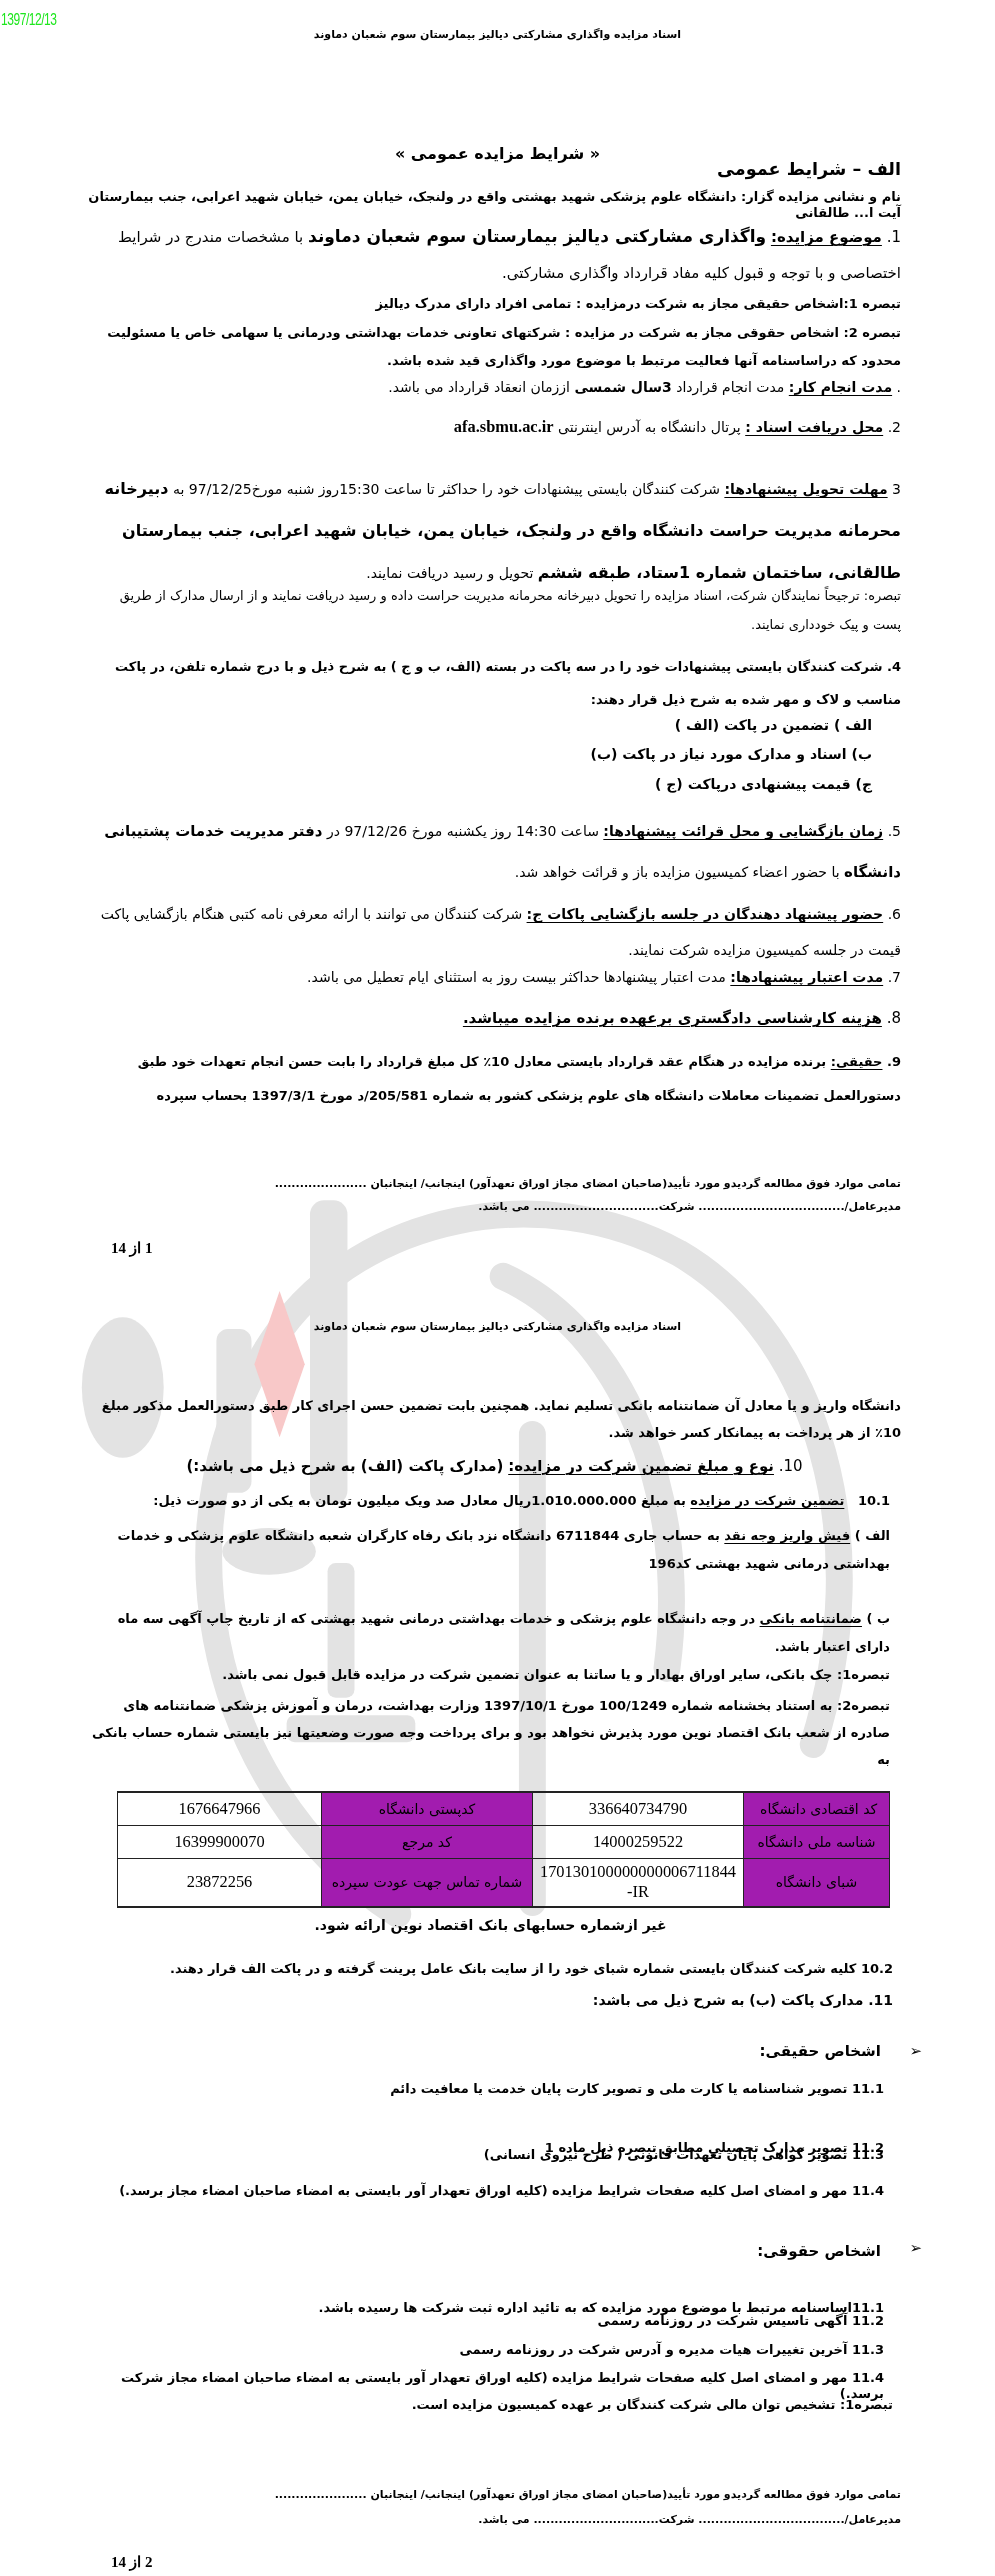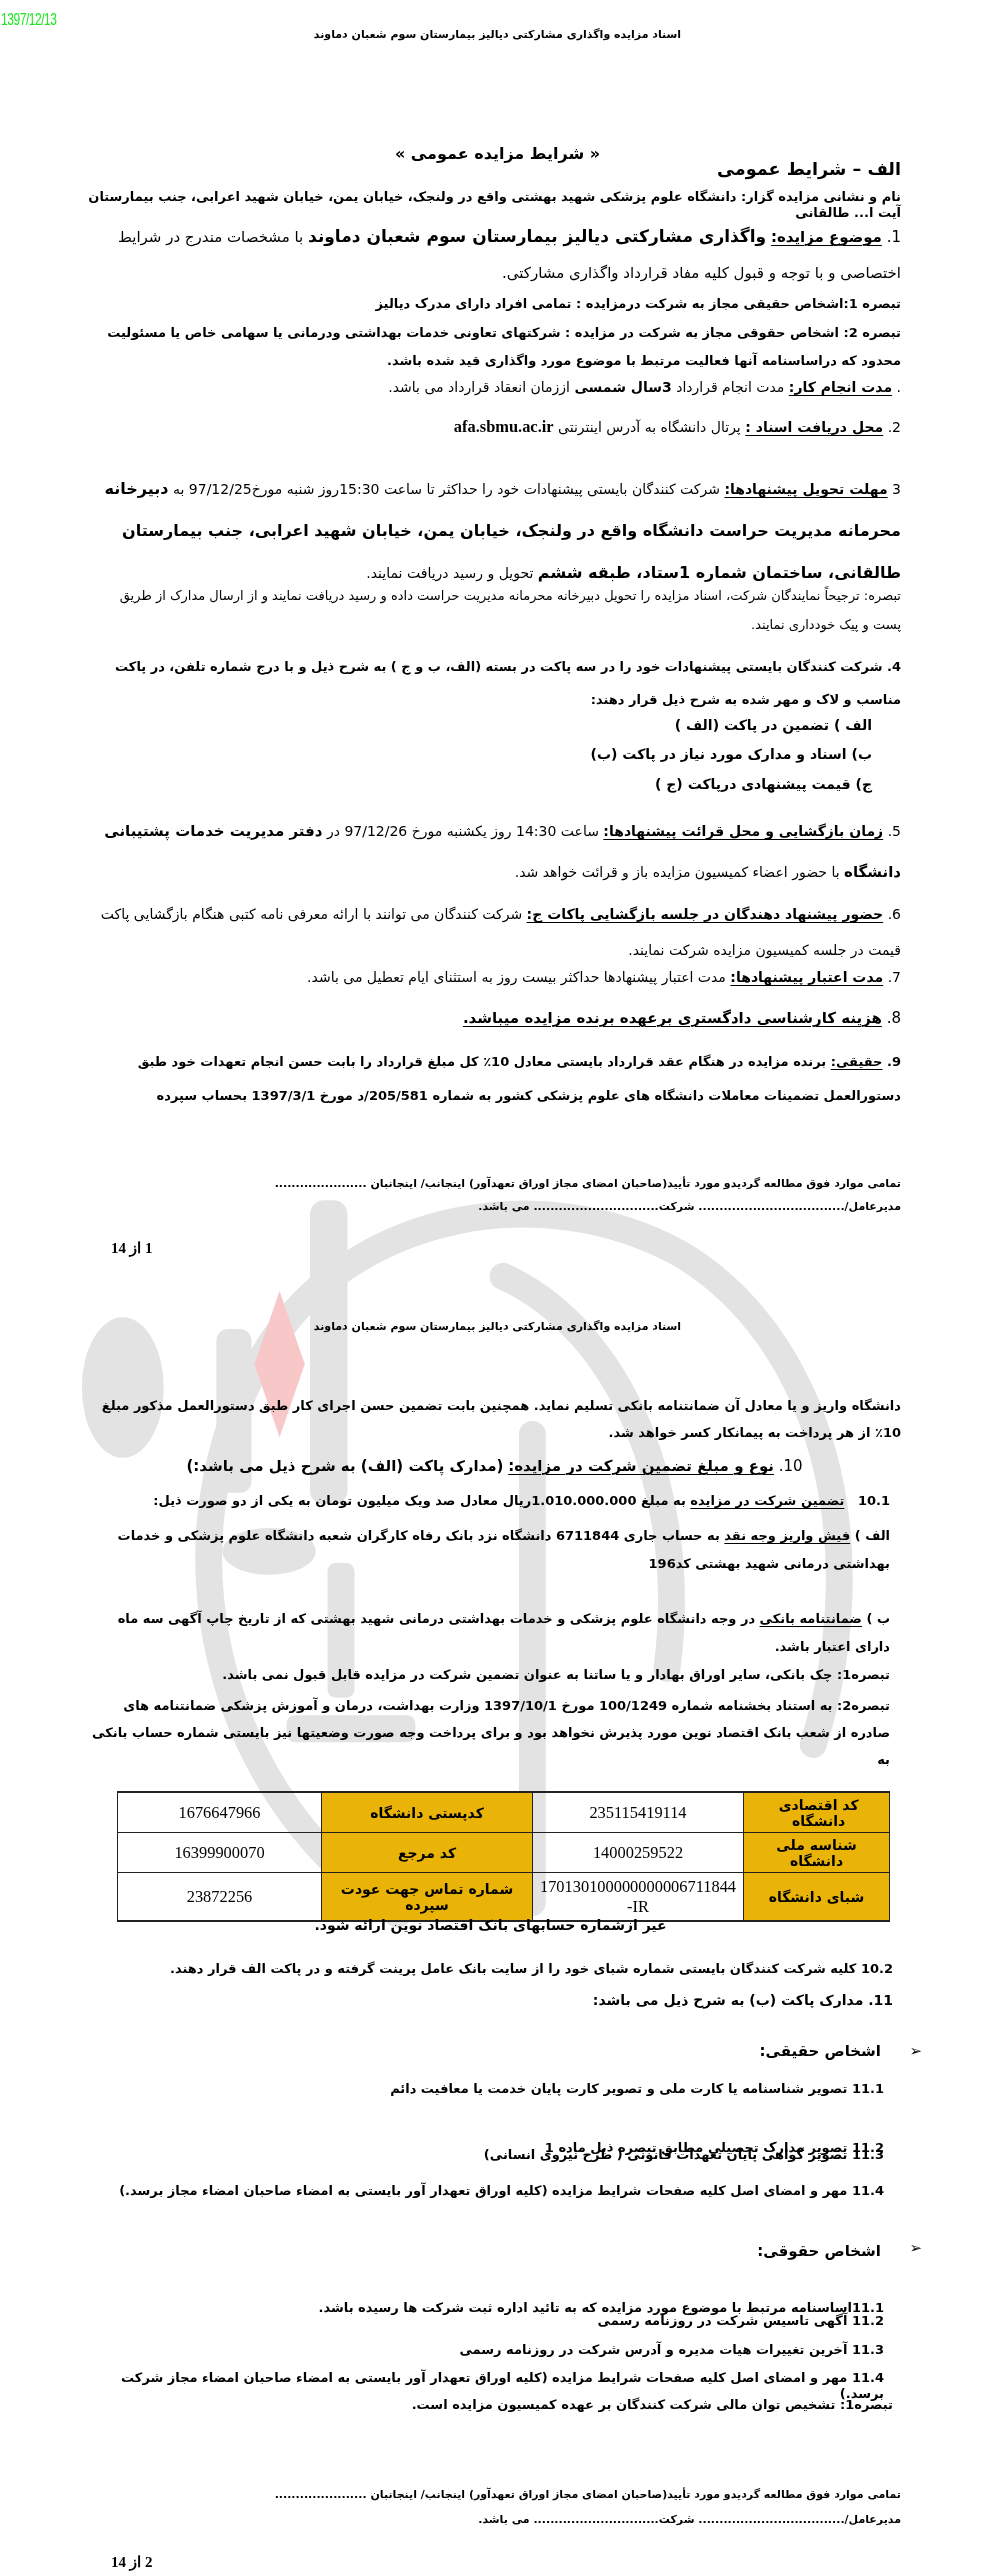--- a/index.html
+++ b/index.html
@@ -45,21 +45,21 @@
     font-family: "Liberation Serif", serif;
     margin-top: 44px;
   }
   table.info {
     position: absolute; left: 117px; width: 773px; border-collapse: collapse;
     direction: rtl; font-size: 14px;
   }
   table.info td {
     border: 1.2px solid #222; text-align: center; padding: 3.5px 4.7px; height: 33px;
   }
-  table.info td.lbl { background: #eab308; font-weight: bold; }
+  table.info td.lbl { background: #a21caf; font-weight: normal; }
   table.info td.val { font-family: "Liberation Serif", serif; font-size: 16.4px; }
   table.info tr:first-child td { border-top: 2.3px solid #222; }
   table.info tr:last-child td { border-bottom: 2.3px solid #222; }
   .arrow-bullet {
     position: absolute; right: 73px; font-size: 15px; color: #000;
   }
 </style>
 </head>
 <body>
 
@@ -194,21 +194,21 @@
     <span>در وجه دانشگاه علوم پزشکی و خدمات بهداشتی درمانی شهید بهشتی که از تاریخ چاپ آگهی سه ماه دارای اعتبار باشد.</span>
   </div>
 
   <div class="block b t22" style="top:1667px; right:105px;">تبصره1: چک بانکی، سایر اوراق بهادار و یا ساتنا به عنوان تضمین شرکت در مزایده قابل قبول نمی باشد.</div>
   <div class="block b t22" style="top:1692px; right:105px; line-height:27px;">تبصره2: به استناد بخشنامه شماره 100/1249 مورخ 1397/10/1 وزارت بهداشت، درمان و آموزش پزشکی ضمانتنامه های صادره از شعب بانک اقتصاد نوین مورد پذیرش نخواهد بود و برای پرداخت وجه صورت وضعیتها نیز بایستی شماره حساب بانکی به</div>
 
   <table class="info" style="top:1791px;">
     <tbody>
         <tr>
       <td class="lbl" style="width:146px;padding-left:9px;">کد اقتصادی دانشگاه</td>
-      <td class="val" style="width:211px;">235115419114</td>
+      <td class="val" style="width:211px;">336640734790</td>
       <td class="lbl" style="width:211px;">کدپستی دانشگاه</td>
       <td class="val">1676647966</td>
     </tr>
     <tr>
       <td class="lbl">شناسه ملی دانشگاه</td>
       <td class="val">14000259522</td>
       <td class="lbl">کد مرجع</td>
       <td class="val">16399900070</td>
     </tr>
     <tr>

